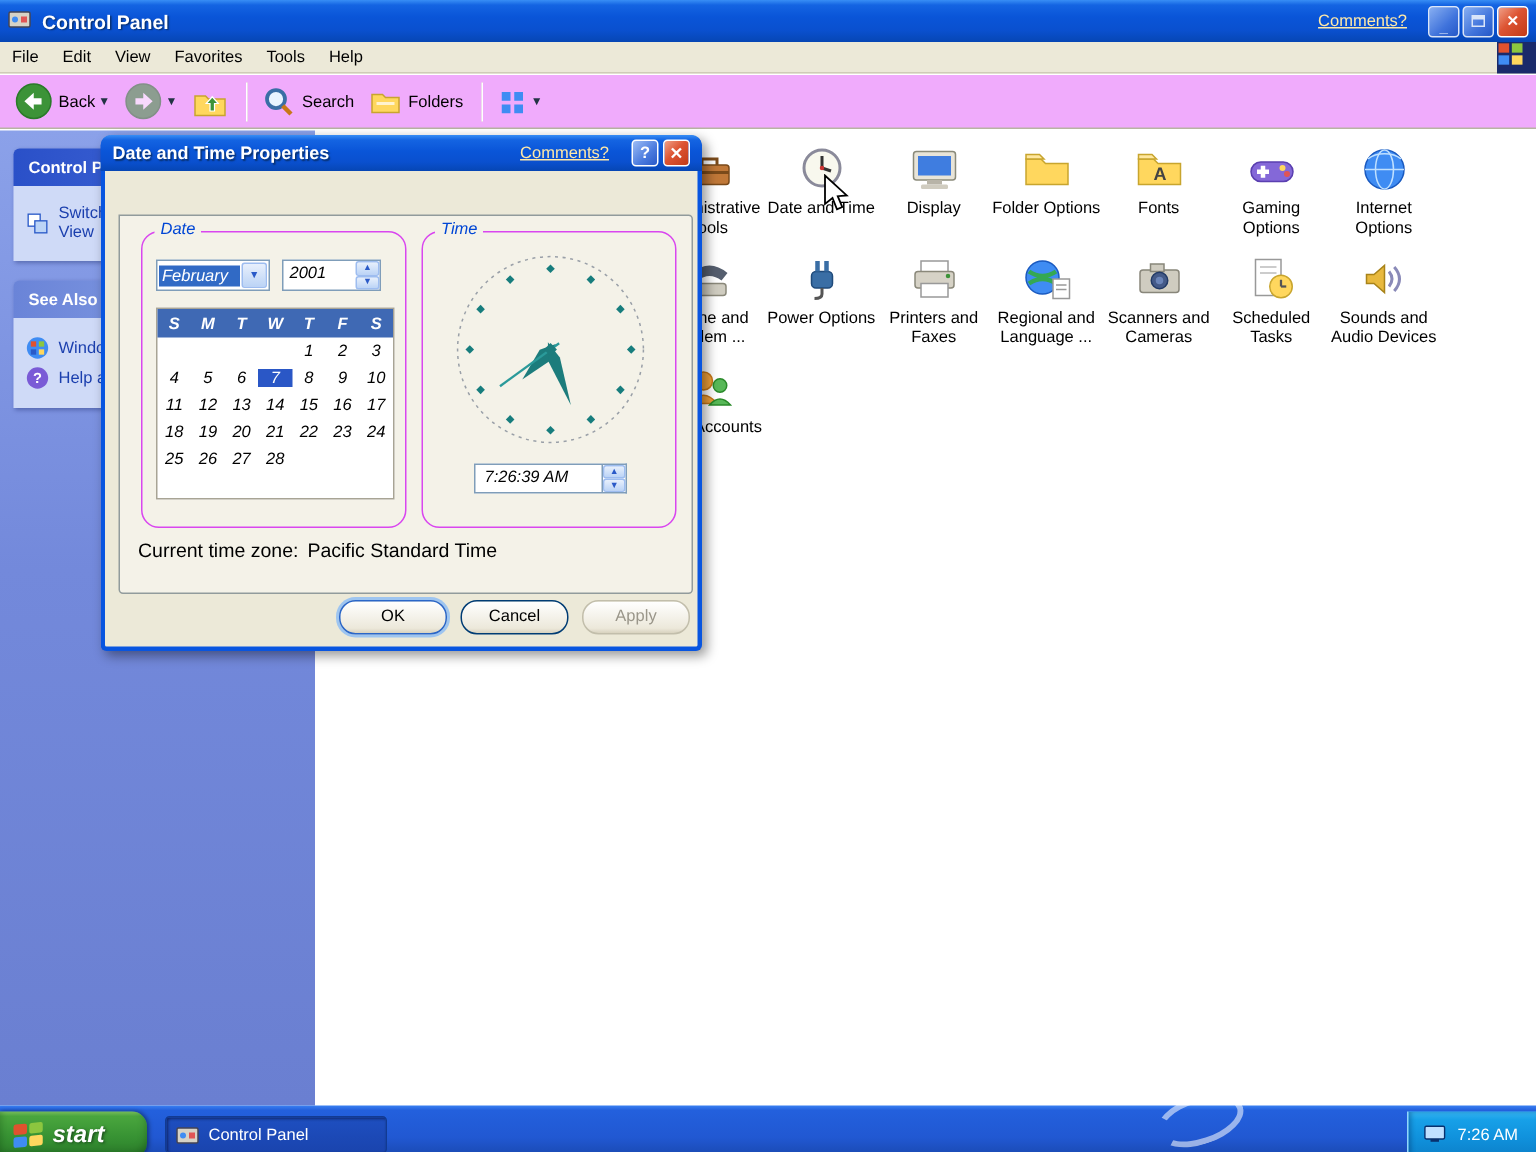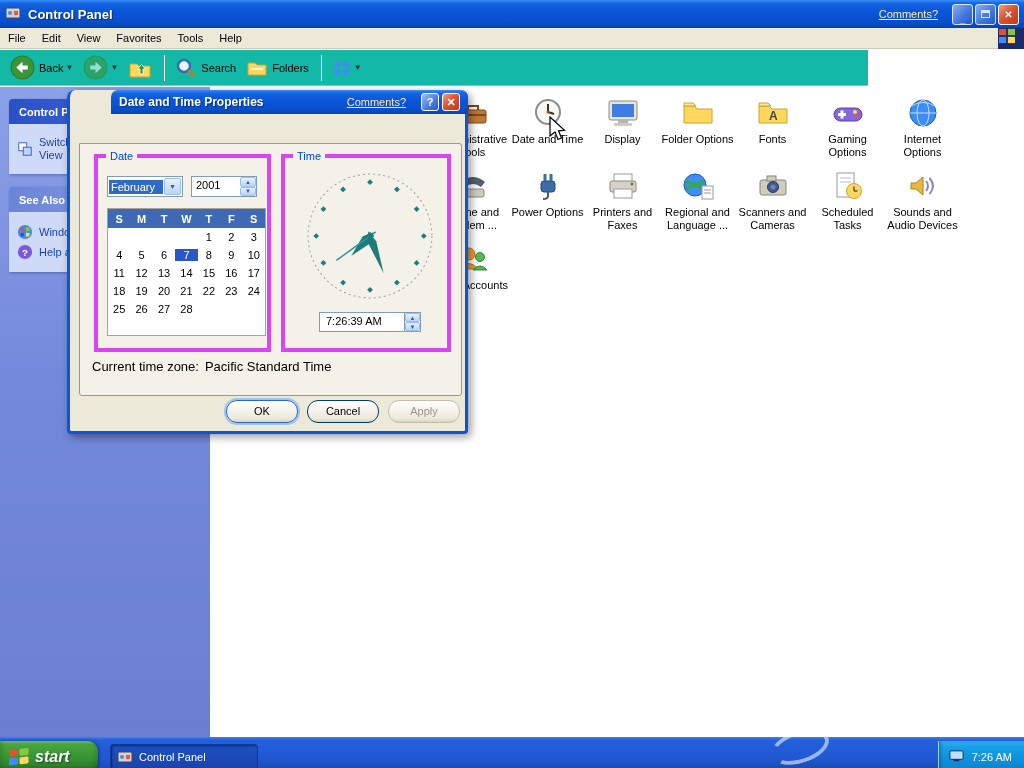--- a/index.html
+++ b/index.html
@@ -28,21 +28,21 @@
   .btn-max span { font-size:9px; border:1.5px solid #fff; width:9px; height:8px; display:block; border-top-width:3px; }
   
   .menubar {
     position:absolute; left:0; top:28px; width:1024px; height:21px; background:#ece9d8;
     border-bottom:1px solid #cfcbb8; display:flex; align-items:center; z-index:5;
   }
   .menu-item { padding:3px 8px; color:#000; cursor:default; }
   .xp-logo { margin-left:auto; width:26px; height:21px; background:#1a2a6a; display:flex; align-items:center; justify-content:center; }
   
   .toolbar {
-    position:absolute; left:0; top:50px; width:868px; height:36px; background:#14b8a6;
+    position:absolute; left:0; top:50px; width:1024px; height:36px; background:#f0abfc;
     border-bottom:1px solid #b8b4a2; display:flex; align-items:center; padding:0 6px; z-index:5;
   }
   .tool-btn { display:flex; align-items:center; padding:3px 4px; border-radius:3px; margin-right:2px; color:#000; }
   .tool-btn .lbl { margin-left:4px; }
   .chev { font-size:8px; color:#234; margin-left:2px; }
   .tool-sep { width:1px; height:26px; background:#c9c5b2; border-right:1px solid #fff; margin:0 6px; }
   
   .content { position:absolute; left:0; top:87px; width:1024px; height:650px; background:#fff; z-index:1; }
   .sidebar {
     position:absolute; left:0; top:0; width:210px; height:650px;
@@ -61,21 +61,20 @@
   
   .icon-grid { position:absolute; left:435px; top:8px; width:560px; z-index:2; }
   .cp-cell { position:absolute; width:75px; display:flex; flex-direction:column; align-items:center; text-align:center; cursor:pointer; }
   .cp-cell .ic { width:36px; height:36px; margin-bottom:2px; }
   .cp-cell .lbl { font-size:11px; line-height:1.15; color:#000; }
   
   .dialog {
     position:absolute; left:67px; top:90px; width:401px; height:344px; z-index:20;
     background:#ece9d8; border:3px solid #0855e0; border-top:none; border-radius:8px 8px 4px 4px;
     box-shadow:3px 3px 8px rgba(0,0,0,.4);
-    padding-left:44px;
   }
   .dlg-titlebar {
     height:24px; margin:0 -3px; border-radius:7px 7px 0 0;
     background:linear-gradient(180deg,#388ef5 0%,#1464e2 14%,#0a55d8 45%,#0a50cf 75%,#0646b4 100%);
     display:flex; align-items:center; padding:0 8px;
   }
   .dlg-titlebar .title { color:#fff; font-weight:bold; font-size:12px; text-shadow:1px 1px 1px #08306e; }
   .dlg-btn {
     width:18px; height:18px; border-radius:3px; margin-left:3px; border:1px solid #fff;
     display:flex; align-items:center; justify-content:center; color:#fff; font-size:11px; font-weight:bold;
@@ -84,21 +83,21 @@
   .tabs-row { position:absolute; left:11px; top:33px; display:flex; }
   .tab {
     padding:3px 9px 4px; font-size:11px; border:1px solid #919b9c; border-bottom:none;
     border-radius:3px 3px 0 0; background:linear-gradient(180deg,#fdfdfb,#e8e5d4); margin-right:2px; position:relative; top:2px; cursor:pointer;
   }
   .tab.active { background:#f4f2e8; border-top:2px solid #f0a030; top:0; padding-top:4px; z-index:3; }
   .tab-panel {
     position:absolute; left:9px; top:53px; width:383px; height:253px;
     background:#f4f2e8; border:1px solid #919b9c; border-radius:0 3px 3px 3px; z-index:2;
   }
-  .groupbox { position:absolute; border:4px solid #d946ef; border-radius:0; }
+  .groupbox { position:absolute; border:1px solid #d946ef; border-radius:12px;font-style:italic; }
   .groupbox .legend {
     position:absolute; top:-8px; left:8px; background:#f4f2e8; padding:0 4px; color:#0046d5; font-size:11px;
   }
   .gb-date { left:14px; top:10px; width:177px; height:198px; }
   .gb-time { left:201px; top:10px; width:170px; height:198px; }
   
   .combo { position:absolute; left:9px; top:18px; width:76px; height:21px; background:#fff; border:1px solid #7f9db9; display:flex; align-items:center; }
   .combo .val { flex:1; padding:1px 2px; background:#316ac5; color:#fff; margin:1px; }
   .combo .drop { width:17px; height:17px; margin-right:1px; border:1px solid #9ebdf0; border-radius:2px;
     background:linear-gradient(180deg,#e8f0fc,#bcd4f6); display:flex; align-items:center; justify-content:center; font-size:7px; color:#2a5ac8; }

